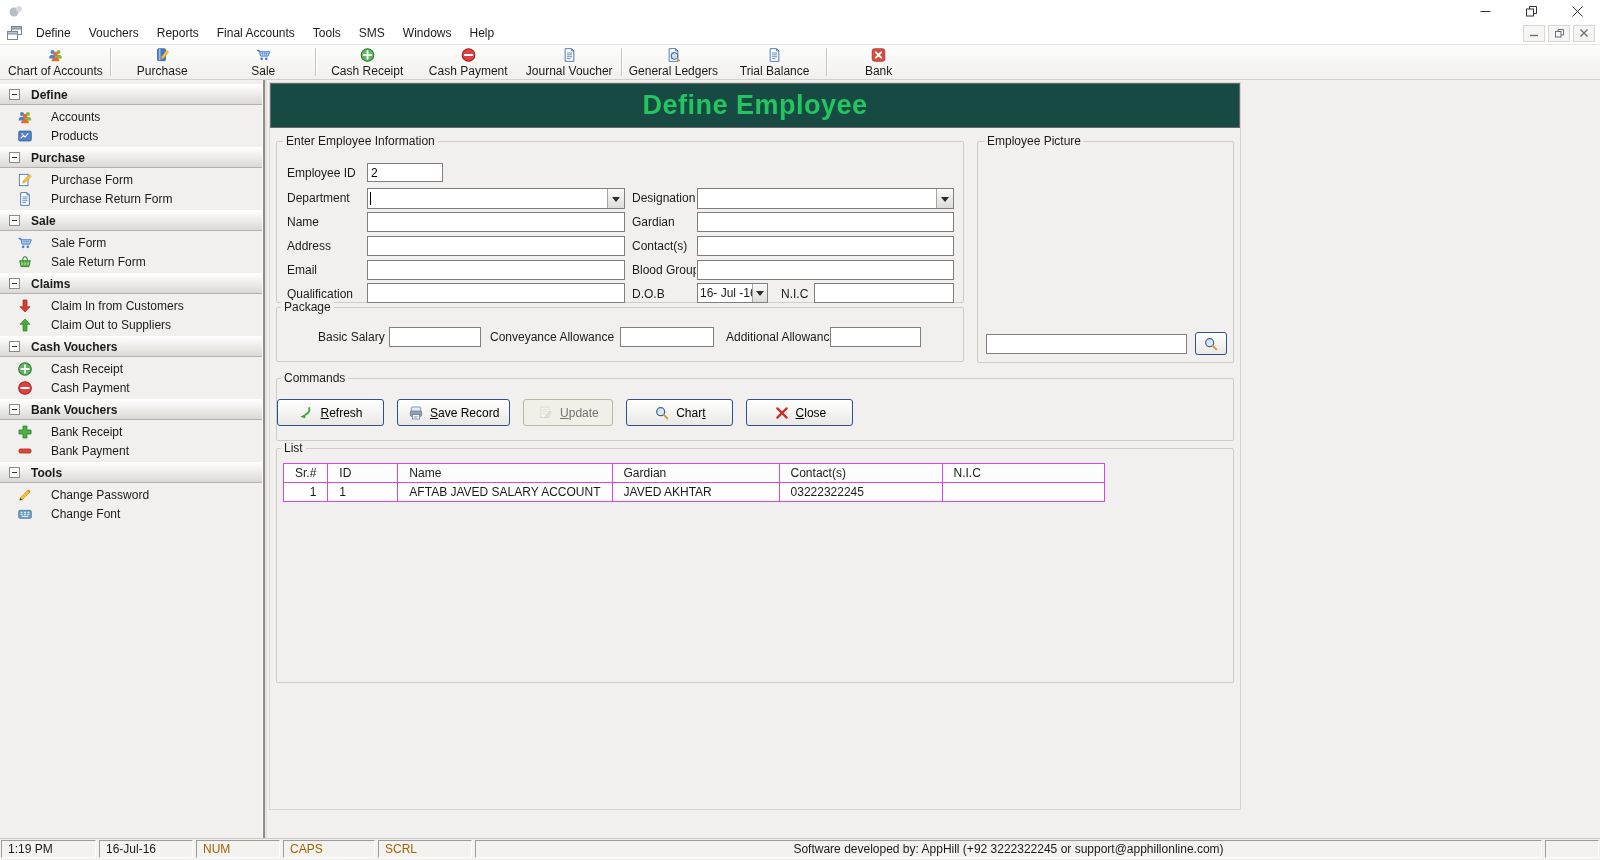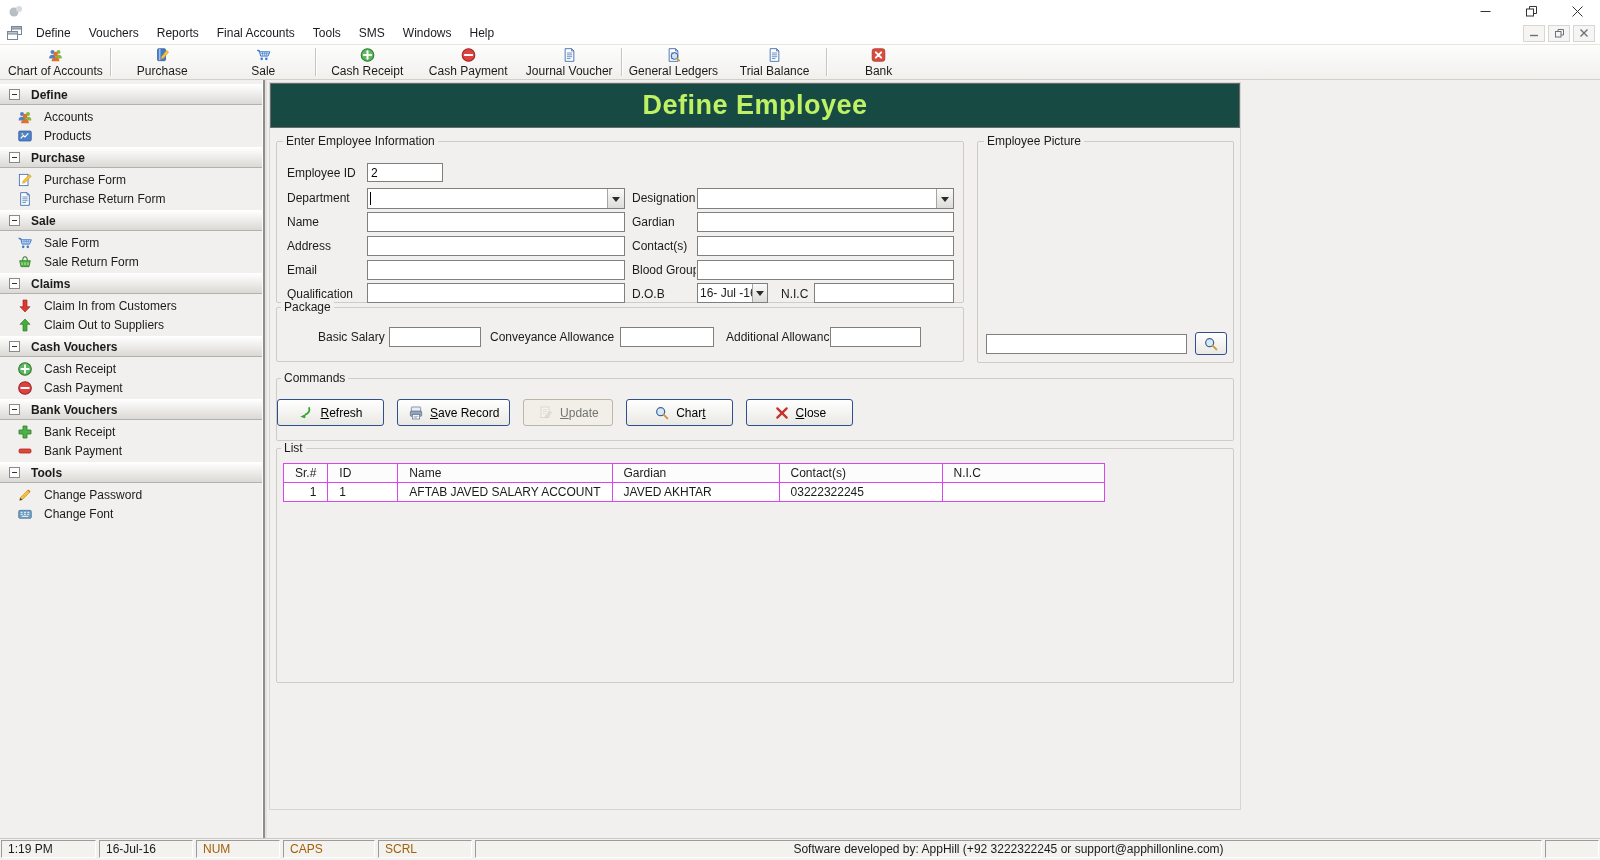--- a/index.html
+++ b/index.html
@@ -26,28 +26,28 @@
   .tool-item{min-width:101px;display:flex;flex-direction:column;align-items:center;justify-content:center;gap:1px;padding:2px 6px 1px;white-space:nowrap}
   .tool-ic{width:23px;height:23px}
   .tool-sep{width:1px;background:#c7c5c0;margin:3px 1px;box-shadow:1px 0 0 #fff}
 
   
   .workspace{flex:1;display:flex;min-height:0;background:#f1f0ee}
   .sidebar{width:262px;flex:0 0 auto;background:#f1f0ee;padding-top:2px;overflow:hidden}
   .sb-header{height:21px;margin:2px 0;background:linear-gradient(#fefefe,#dbd9d5);border-top:1px solid #fff;border-bottom:1px solid #b3b1ad;display:flex;align-items:center;gap:11px;padding-left:9px;font-weight:bold}
   .collapse-box{width:11px;height:11px;border:1px solid #8a8a8a;background:#fdfdfd;position:relative;flex:0 0 auto}
   .collapse-box::after{content:"";position:absolute;left:2px;right:2px;top:4px;height:1px;background:#333}
-  .sb-item{height:19px;display:flex;align-items:center;gap:11px;padding-left:17px;white-space:nowrap}
+  .sb-item{height:19px;display:flex;align-items:center;gap:18px;padding-left:17px;white-space:nowrap}
   .sb-ic{width:16px;height:16px;flex:0 0 auto}
   .splitter{width:5px;flex:0 0 auto;background:linear-gradient(to right,#fafaf9 0 1px,#8f8d89 1px 3px,#e3e1dd 3px)}
   .main{flex:1;position:relative;background:#f1f0ee}
 
   
   .form-panel{position:absolute;left:2px;top:2px;width:972px;height:728px;border:1px solid #d7d5d0;background:#f1f0ee}
-  .form-header{height:45px;background:var(--teal,#174a42);border:1px solid #6a6a6a;color:#bef264;font-weight:bold;font-size:27px;display:flex;align-items:center;justify-content:center;letter-spacing:.5px}
+  .form-header{height:45px;background:var(--teal,#174a42);border:1px solid #6a6a6a;color:#22c55e;font-weight:bold;font-size:27px;display:flex;align-items:center;justify-content:center;letter-spacing:.5px}
   .groupbox{position:absolute;border:1px solid #cfccc5;border-radius:2px}
   .gb-legend{position:absolute;top:-8px;left:6px;background:#f1f0ee;padding:0 3px;line-height:14px;white-space:nowrap}
   .flabel{position:absolute;white-space:nowrap;overflow:hidden;line-height:14px}
   .fin{position:absolute;height:20px;border:1px solid #7f7f7f;background:#fff;font:inherit;padding:0 3px;outline:none}
   .combo{position:absolute;height:21px;border:1px solid #7f7f7f;background:#fff;display:flex}
   .combo-text{flex:1;padding:2px 1px 0 2px;overflow:hidden;white-space:nowrap}
   .combo-btn{width:17px;background:linear-gradient(#fafafa,#dcdcda);border-left:1px solid #a5a5a5;display:flex;align-items:center;justify-content:center;flex:0 0 auto}
   .combo-arrow{width:0;height:0;border:4px solid transparent;border-top:5px solid #2b2b2b;margin-top:5px}
   .caret-line{display:inline-block;width:1px;height:13px;background:#000;vertical-align:text-bottom}
   .pic-btn{position:absolute;width:32px;height:23px;border:1px solid #2f4f8f;border-radius:3px;background:linear-gradient(#fff,#e9e8e3);display:flex;align-items:center;justify-content:center}

